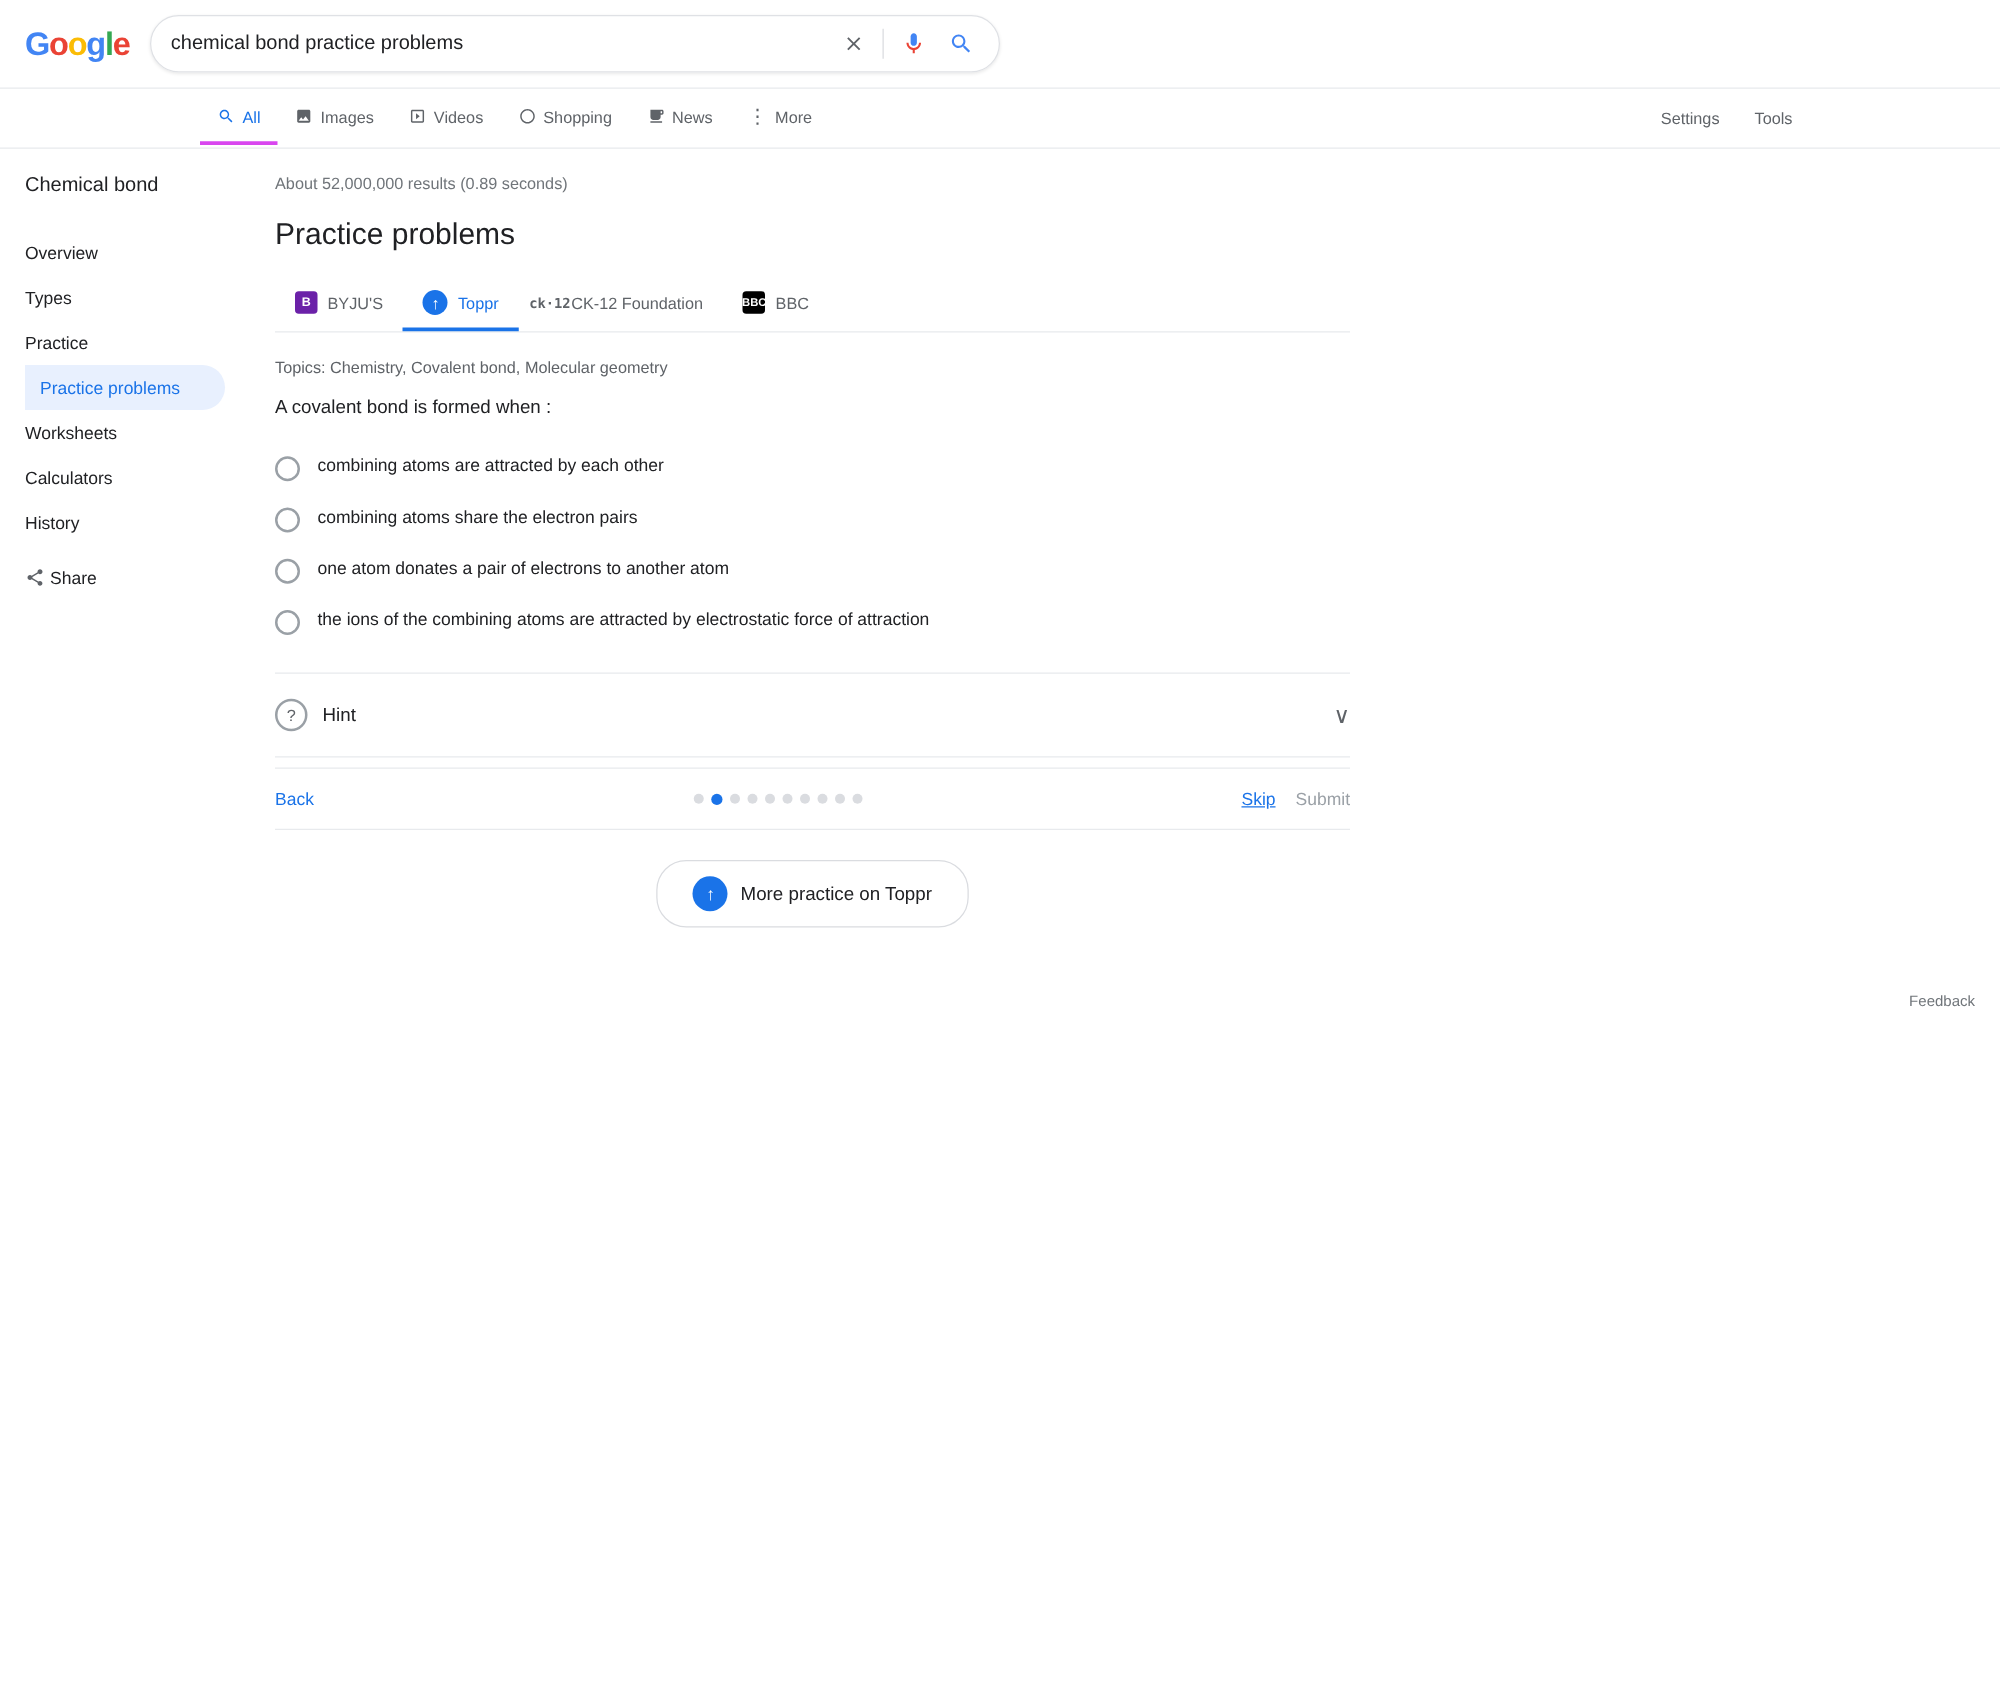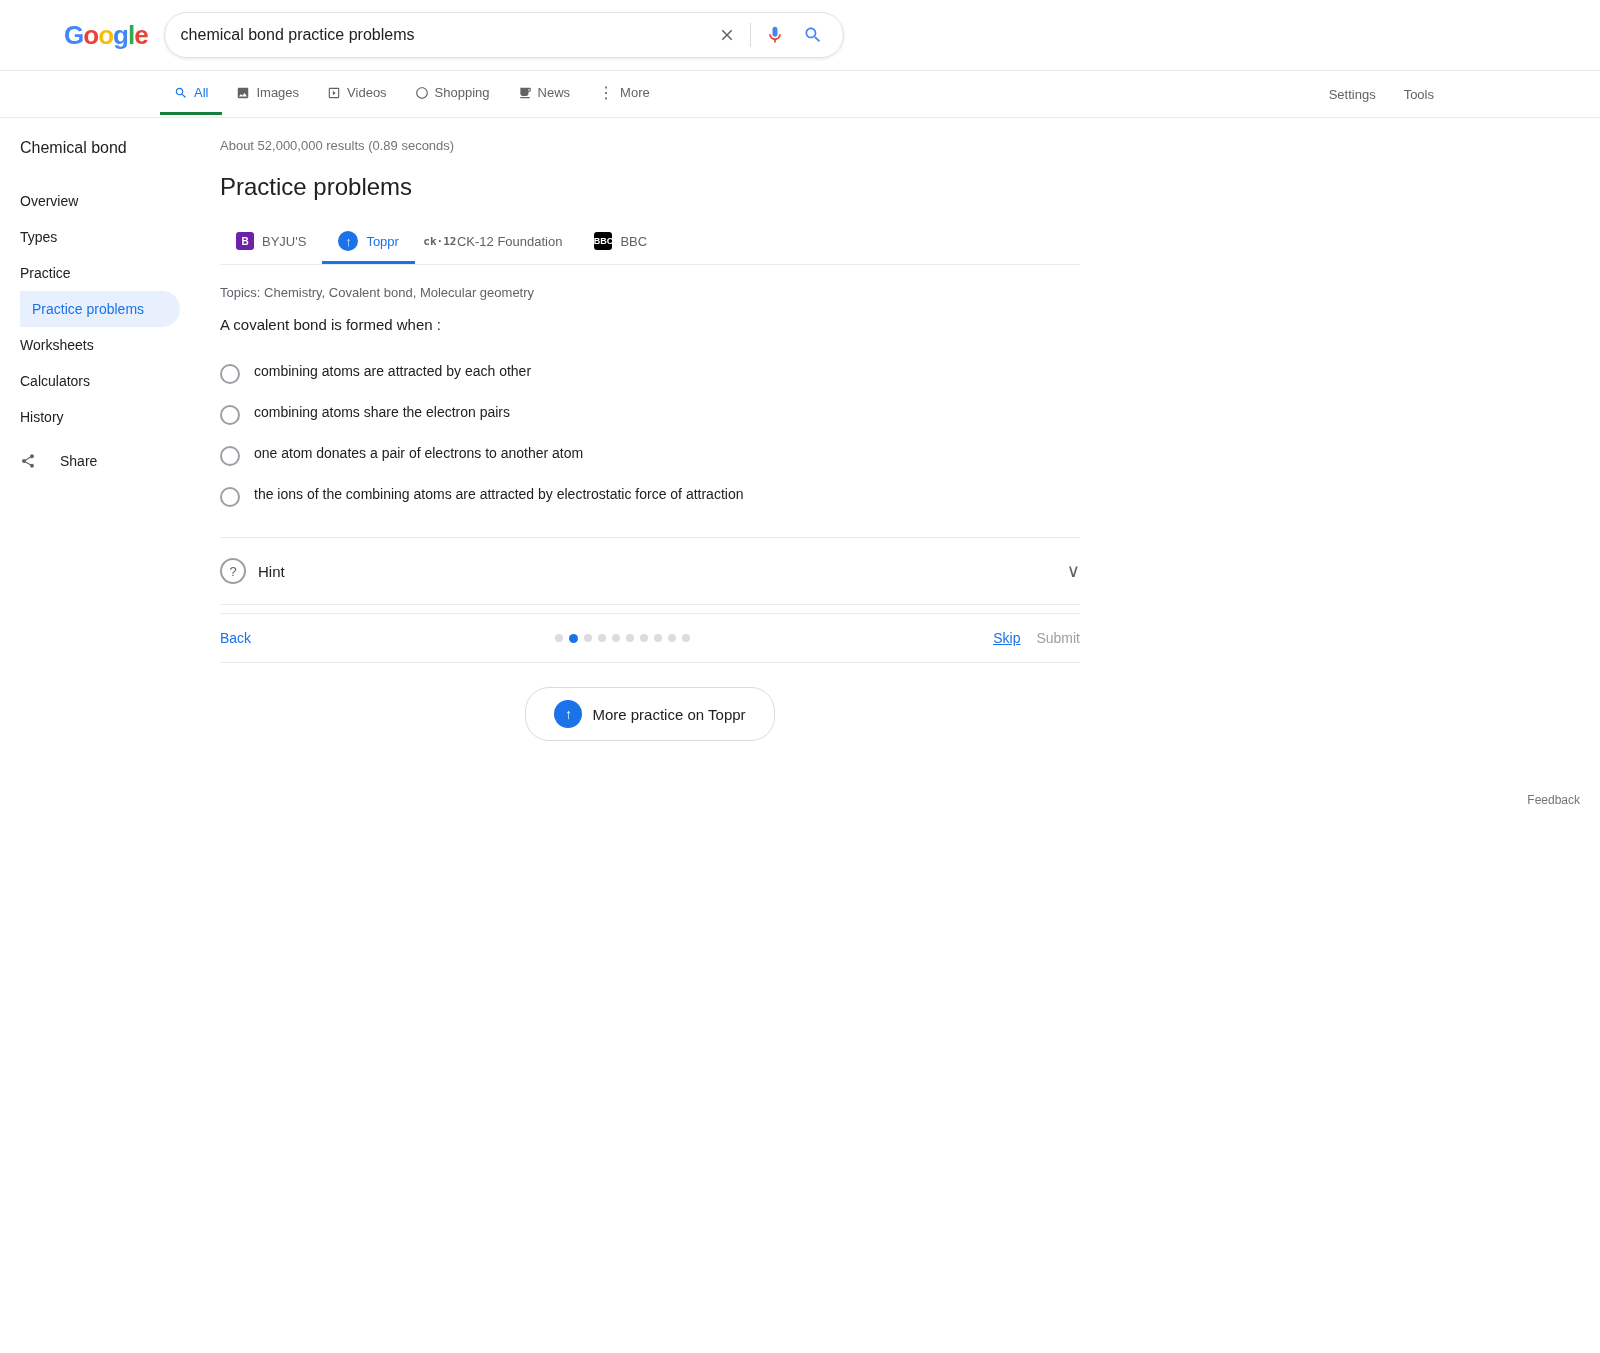--- a/index.html
+++ b/index.html
@@ -1,46 +1,46 @@
 <!DOCTYPE html>
 <html><head>
   <meta charset="utf-8">
   <style>
     * { box-sizing: border-box; margin: 0; padding: 0; }
     body { font-family: Arial, sans-serif; background: #fff; color: #202124; font-size: 14px; }
 
     
     .header { display: flex; align-items: center; padding: 12px 20px; gap: 16px; border-bottom: 1px solid #e8eaed; }
-    .google-logo { font-size: 26px; font-weight: bold; letter-spacing: -1px; cursor: pointer; margin-left: 44px; }
+    .google-logo { font-size: 26px; font-weight: bold; letter-spacing: -1px; cursor: pointer; }
     .g-blue { color: #4285F4; }
     .g-red { color: #EA4335; }
     .g-yellow { color: #FBBC05; }
     .g-green { color: #34A853; }
 
     .search-bar { display: flex; align-items: center; flex: 1; max-width: 680px; border: 1px solid #dfe1e5; border-radius: 24px; padding: 8px 16px; gap: 8px; box-shadow: 0 1px 3px rgba(0,0,0,0.1); }
     .search-input { flex: 1; border: none; outline: none; font-size: 16px; color: #202124; background: transparent; }
     .search-bar-icons { display: flex; align-items: center; gap: 10px; }
     .icon-btn { background: none; border: none; cursor: pointer; display: flex; align-items: center; justify-content: center; padding: 4px; }
 
     
     .nav-tabs { display: flex; align-items: center; padding: 0 160px; border-bottom: 1px solid #e8eaed; gap: 0; }
     .nav-tab { display: flex; align-items: center; gap: 6px; padding: 12px 14px; cursor: pointer; font-size: 13px; color: #5f6368; border-bottom: 3px solid transparent; white-space: nowrap; }
-    .nav-tab.active { color: #1a73e8; border-bottom: 3px solid #15803d; }
+    .nav-tab.active { color: #1a73e8; border-bottom: 3px solid #d946ef; }
     .nav-right { margin-left: auto; display: flex; gap: 16px; align-items: center; }
     .nav-right-btn { background: none; border: none; cursor: pointer; font-size: 13px; color: #5f6368; padding: 12px 6px; }
 
     
     .main { display: flex; padding: 20px 0 20px 20px; }
 
     
     .sidebar { width: 180px; flex-shrink: 0; padding-right: 20px; }
     .sidebar-title { font-size: 16px; font-weight: 500; margin-bottom: 24px; line-height: 1.3; }
     .sidebar-item { display: block; padding: 10px 12px 10px 0; font-size: 14px; color: #202124; cursor: pointer; border-radius: 0 20px 20px 0; text-decoration: none; }
     .sidebar-item.active { background: #e8f0fe; color: #1a73e8; padding-left: 12px; }
-    .sidebar-share { display: flex; align-items: center; gap: 24px; padding: 10px 0; font-size: 14px; color: #202124; cursor: pointer; margin-top: 8px; }
+    .sidebar-share { display: flex; align-items: center; gap: 4px; padding: 10px 0; font-size: 14px; color: #202124; cursor: pointer; margin-top: 8px; }
 
     
     .content { flex: 1; padding: 0 20px; max-width: 900px; }
     .results-count { font-size: 13px; color: #70757a; margin-bottom: 20px; }
     .section-title { font-size: 24px; font-weight: 500; margin-bottom: 20px; }
 
     
     .source-tabs { display: flex; align-items: center; gap: 0; border-bottom: 1px solid #e8eaed; margin-bottom: 20px; }
     .source-tab { display: flex; align-items: center; gap: 8px; padding: 10px 16px; cursor: pointer; font-size: 13px; color: #5f6368; border-bottom: 3px solid transparent; }
     .source-tab.active { color: #1a73e8; border-bottom: 3px solid #1a73e8; }

